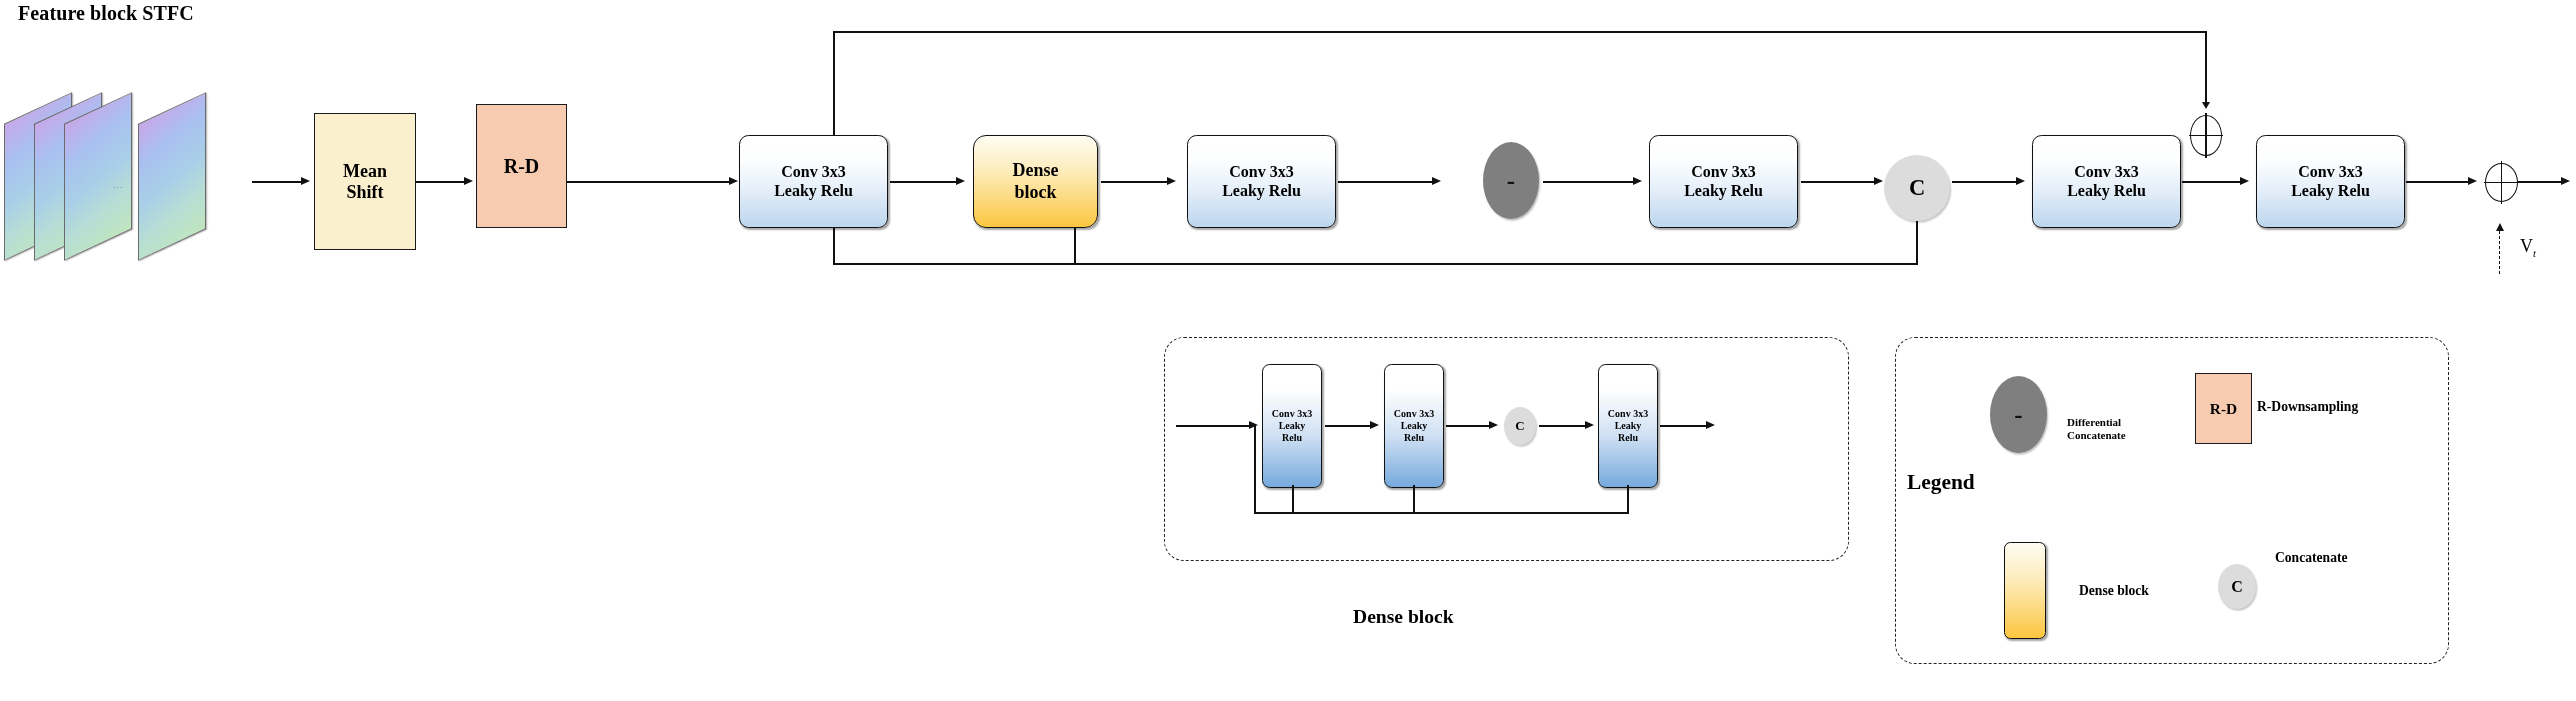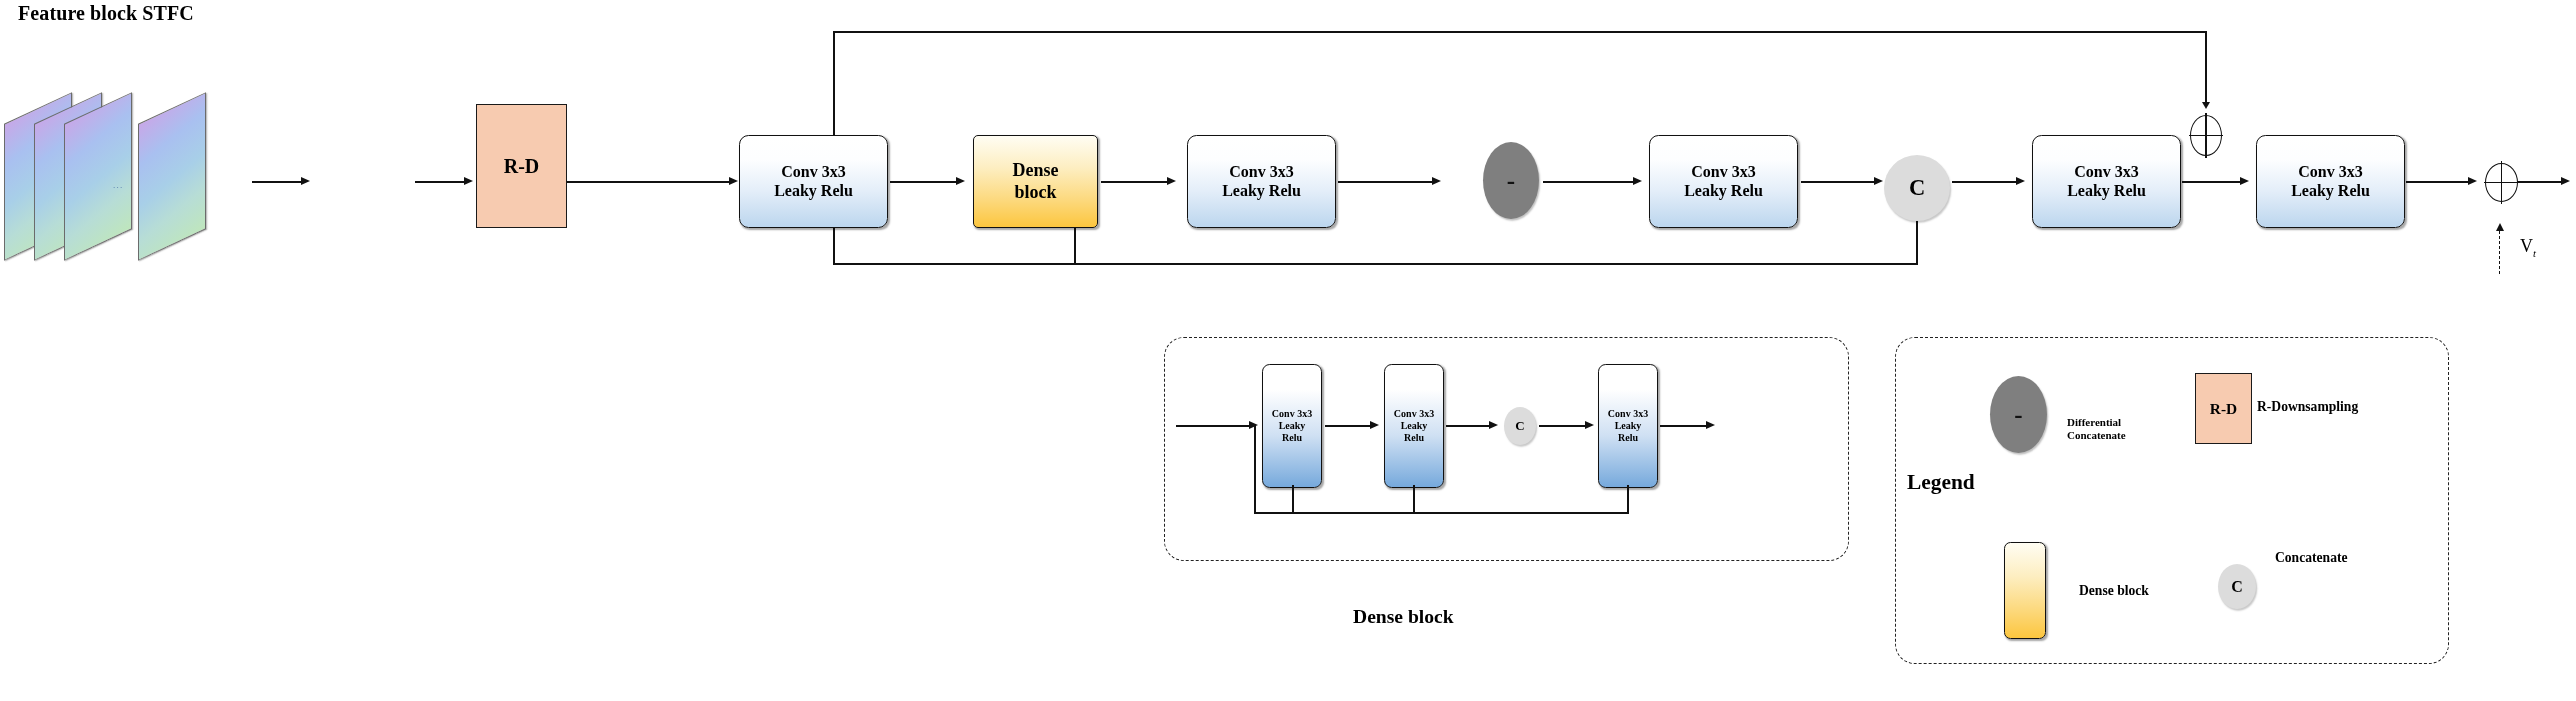--- a/index.html
+++ b/index.html
@@ -28,21 +28,21 @@
   .rect.peach{background:#f7cbb0;}
 
   
   .conv{position:absolute;border:1.5px solid #111;border-radius:9.5px;
         background:linear-gradient(180deg,#ffffff 0%,#fdfeff 26%,#e4eef9 60%,#bcd6ee 100%);
         display:flex;flex-direction:column;justify-content:center;
         text-align:center;font-weight:bold;line-height:1.18;
         box-shadow:1.2px 1.8px 1.8px rgba(0,0,0,.35);}
   .conv.small{border-radius:7.7px;font-weight:bold;
         background:linear-gradient(180deg,#ffffff 0%,#ffffff 20%,#cfe0f3 58%,#76a9dc 100%);}
-  .dense{position:absolute;border:1.5px solid #111;border-radius:5px;
+  .dense{position:absolute;border:1.5px solid #111;border-radius:13px;
         background:linear-gradient(180deg,#fffdf3 0%,#fdeec1 35%,#fcd97e 70%,#fcc63f 100%);
         display:flex;flex-direction:column;align-items:center;justify-content:center;
         text-align:center;font-weight:bold;line-height:1.18;
         box-shadow:1.2px 1.8px 1.8px rgba(0,0,0,.35);}
 
   
   .ellipse{position:absolute;display:flex;align-items:center;justify-content:center;
            font-weight:bold;border-radius:50%;}
   .ellipse.dark{background:#7f7f7f;color:#111;box-shadow:1.2px 1.8px 1.8px rgba(0,0,0,.25);}
   .ellipse.light{background:#dcdcdc;color:#000;box-shadow:1.2px 1.8px 1.8px rgba(0,0,0,.22);}
@@ -86,20 +86,26 @@
     <div class="slab" style="left:64px;top:108px;"></div>
     <div class="slab" style="left:138px;top:108px;"></div>
     <div class="slab-dots" style="left:113px;top:180px;">...</div>
   </div>
 
   <div>
     <div class="hline" style="left:252px;top:181px;width:52px;"></div>
     <div class="arrow-r" style="left:301px;top:177px;"></div>
   </div>
 
+  <div class="rect cream" style="left:314px;top:113px;width:100px;height:135px;font-size:18px;">
+    <div>
+      <div>Mean</div>
+      <div>Shift</div>
+    </div>
+  </div>
 
   <div>
     <div class="hline" style="left:415px;top:181px;width:52px;"></div>
     <div class="arrow-r" style="left:464px;top:177px;"></div>
   </div>
 
   <div class="rect peach" style="left:476px;top:104px;width:89px;height:122px;font-size:20px;">
     <span>R-D</span>
   </div>
 

